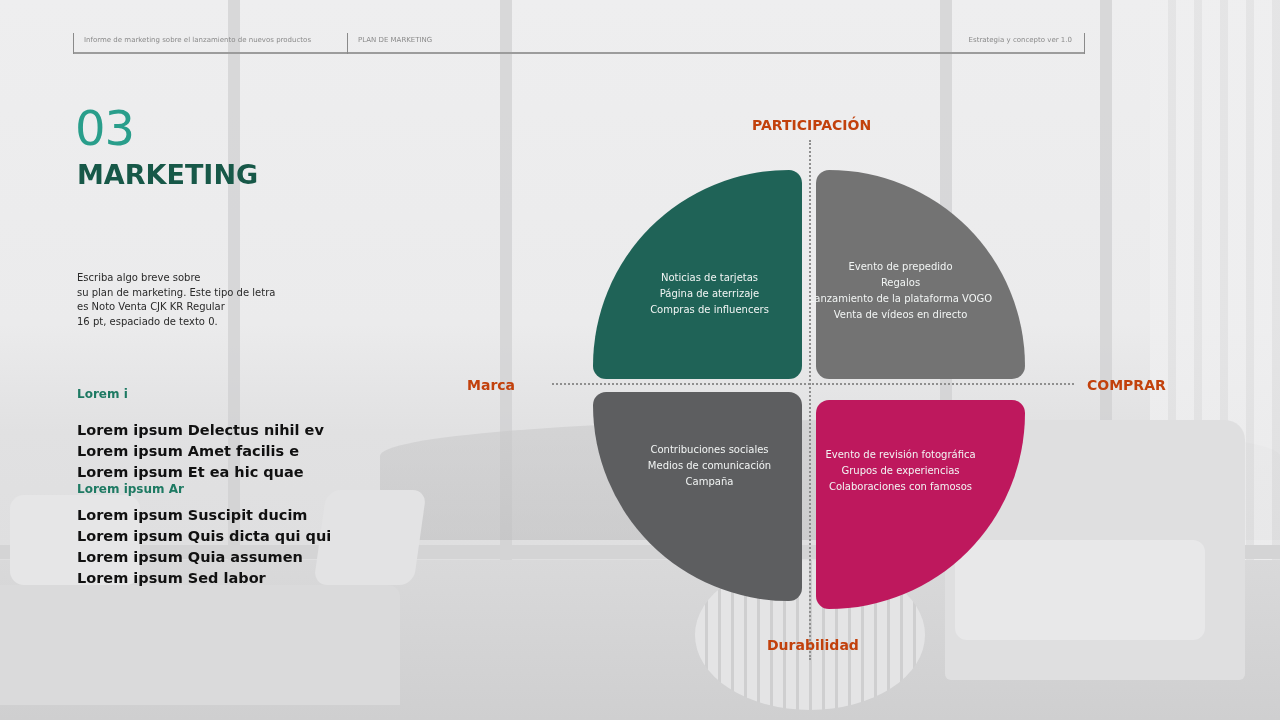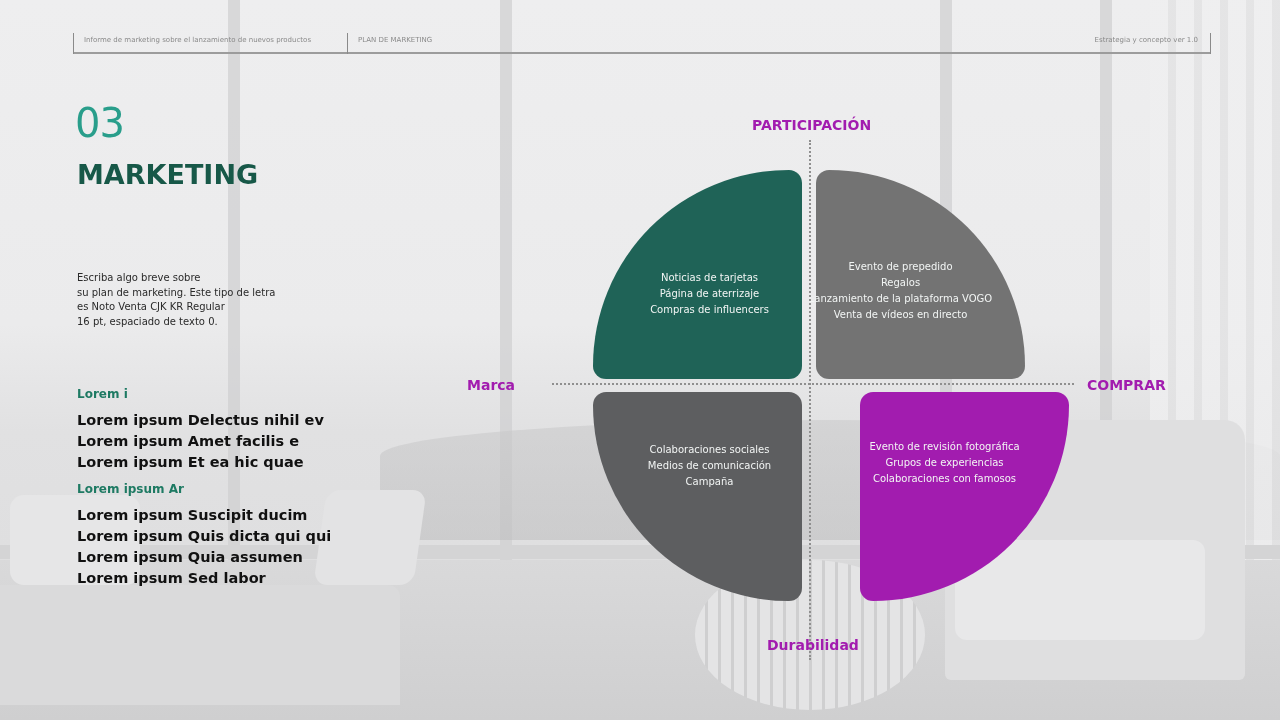--- a/index.html
+++ b/index.html
@@ -23,50 +23,50 @@
     .bg .pillow1 { position: absolute; left: 10px; top: 495px; width: 130px; height: 90px; background: #e6e6e7; border-radius: 14px; }
     .bg .pillow2 { position: absolute; left: 320px; top: 490px; width: 100px; height: 95px; background: #e3e3e4; border-radius: 14px; transform: skewX(-8deg); }
     .bg .chair { position: absolute; left: 945px; top: 420px; width: 300px; height: 260px; background: #dfdfe0; border-radius: 20px 20px 6px 6px; }
     .bg .chair-seat { position: absolute; left: 955px; top: 540px; width: 250px; height: 100px; background: #e8e8e9; border-radius: 12px; }
     .bg .pouf { position: absolute; left: 695px; top: 560px; width: 230px; height: 150px; border-radius: 50%;
       background: repeating-linear-gradient(90deg, #e4e4e5 0 10px, #cfcfd0 10px 13px); }
     .bg .curtain { position: absolute; right: 0; top: 0; width: 130px; height: 600px;
       background: repeating-linear-gradient(90deg, #efeff0 0 18px, #e2e2e3 18px 26px); opacity: .8; }
 
     
-    .header { position: absolute; left: 73px; top: 33px; width: 1138px; height: 21px;
+    .header { position: absolute; left: 73px; top: 33px; width: 1012px; height: 21px;
       border-bottom: 2px solid #9c9c9c; }
     .hdr-cell { position: absolute; top: 0; height: 21px; font-size: 7px; color: #8a8a8a; line-height: 15px; padding-left: 10px; }
     .hdr-cell.left { left: 0; border-left: 1.5px solid #8a8a8a; }
     .hdr-cell.mid { left: 274px; border-left: 1.5px solid #8a8a8a; }
     .hdr-cell.right { right: 0; padding-left: 0; padding-right: 12px; border-right: 1.5px solid #8a8a8a; text-align: right; }
 
     
-    .sec-num { position: absolute; left: 75px; top: 100px; font-size: 40px; font-weight: 200; color: #1f9a86; letter-spacing: -1px;
+    .sec-num { position: absolute; left: 75px; top: 100px; font-size: 48px; font-weight: 200; color: #1f9a86; letter-spacing: -1px;
       font-family: "DejaVu Sans", sans-serif; -webkit-text-stroke: 0; }
     .sec-num span { font-weight: normal; opacity: .95; }
     .title { position: absolute; left: 77px; top: 158px; font-size: 27px; line-height: 34px; font-weight: bold; color: #175848; }
     .desc { position: absolute; left: 77px; top: 271px; font-size: 10px; line-height: 14.5px; color: #2a2a2a; }
     .group-head { position: absolute; left: 77px; font-size: 12px; font-weight: bold; color: #1e7a63; }
     .group-list { position: absolute; left: 77px; font-size: 14.5px; line-height: 21px; font-weight: bold; color: #111; }
 
     
-    .axis-label { position: absolute; font-size: 14px; font-weight: bold; color: #a21caf; white-space: nowrap; }
+    .axis-label { position: absolute; font-size: 14px; font-weight: bold; color: #c2410c; white-space: nowrap; }
     .vline { position: absolute; left: 809px; top: 140px; height: 520px; border-left: 2px dotted #8f8f8f; }
     .hline { position: absolute; left: 552px; top: 383px; width: 522px; border-top: 2px dotted #8f8f8f; }
     .quad { position: absolute; display: flex; align-items: center; justify-content: center; text-align: center;
       color: #f2f5f4; font-size: 10px; line-height: 16px; }
     .q-tl { left: 593px; top: 170px; width: 209px; height: 209px; background: #1f6357;
       border-radius: 209px 14px 14px 14px; }
     .q-tr { left: 816px; top: 170px; width: 209px; height: 209px; background: #737373;
       border-radius: 14px 209px 14px 14px; }
     .q-bl { left: 593px; top: 392px; width: 209px; height: 209px; background: #5d5e60;
       border-radius: 14px 14px 14px 209px; }
-    .q-br { left: 816px; top: 392px; width: 209px; height: 209px; background: #a21caf;
-      border-radius: 14px 14px 209px 14px; margin-left: 44px; }
+    .q-br { left: 816px; top: 400px; width: 209px; height: 209px; background: #be185d;
+      border-radius: 14px 14px 209px 14px; }
     .quad .txt { position: absolute; width: 100%; }
     .q-tl .txt { top: 100px; left: 12px; }
     .q-tr .txt { top: 89px; left: -20px; }
     .q-bl .txt { top: 50px; left: 12px; }
     .q-br .txt { top: 47px; left: -20px; }
   </style>
 </head>
 <body>
 
 <div class="bg">
@@ -98,21 +98,21 @@
   <div>MARKETING</div>
 </div>
 <div class="desc">
   <div>Escriba algo breve sobre</div>
   <div>su plan de marketing. Este tipo de letra</div>
   <div>es Noto Venta CJK KR Regular</div>
   <div>16 pt, espaciado de texto 0.</div>
 </div>
 
 <div class="group-head" style="top:387px">Lorem i</div>
-<div class="group-list" style="top:410px">
+<div class="group-list" style="top:420px">
   <div>Lorem ipsum Delectus nihil ev</div>
   <div>Lorem ipsum Amet facilis e</div>
   <div>Lorem ipsum Et ea hic quae</div>
 </div>
 
 <div class="group-head" style="top:482px">Lorem ipsum Ar</div>
 <div class="group-list" style="top:505px">
   <div>Lorem ipsum Suscipit ducim</div>
   <div>Lorem ipsum Quis dicta qui qui</div>
   <div>Lorem ipsum Quia assumen</div>
@@ -129,21 +129,21 @@
 <div class="quad q-tr">
   <div class="txt">
     <div>Evento de prepedido</div>
     <div>Regalos</div>
     <div>Lanzamiento de la plataforma VOGO</div>
     <div>Venta de vídeos en directo</div>
   </div>
 </div>
 <div class="quad q-bl">
   <div class="txt">
-    <div>Colaboraciones sociales</div>
+    <div>Contribuciones sociales</div>
     <div>Medios de comunicación</div>
     <div>Campaña</div>
   </div>
 </div>
 <div class="quad q-br">
   <div class="txt">
     <div>Evento de revisión fotográfica</div>
     <div>Grupos de experiencias</div>
     <div>Colaboraciones con famosos</div>
   </div>

